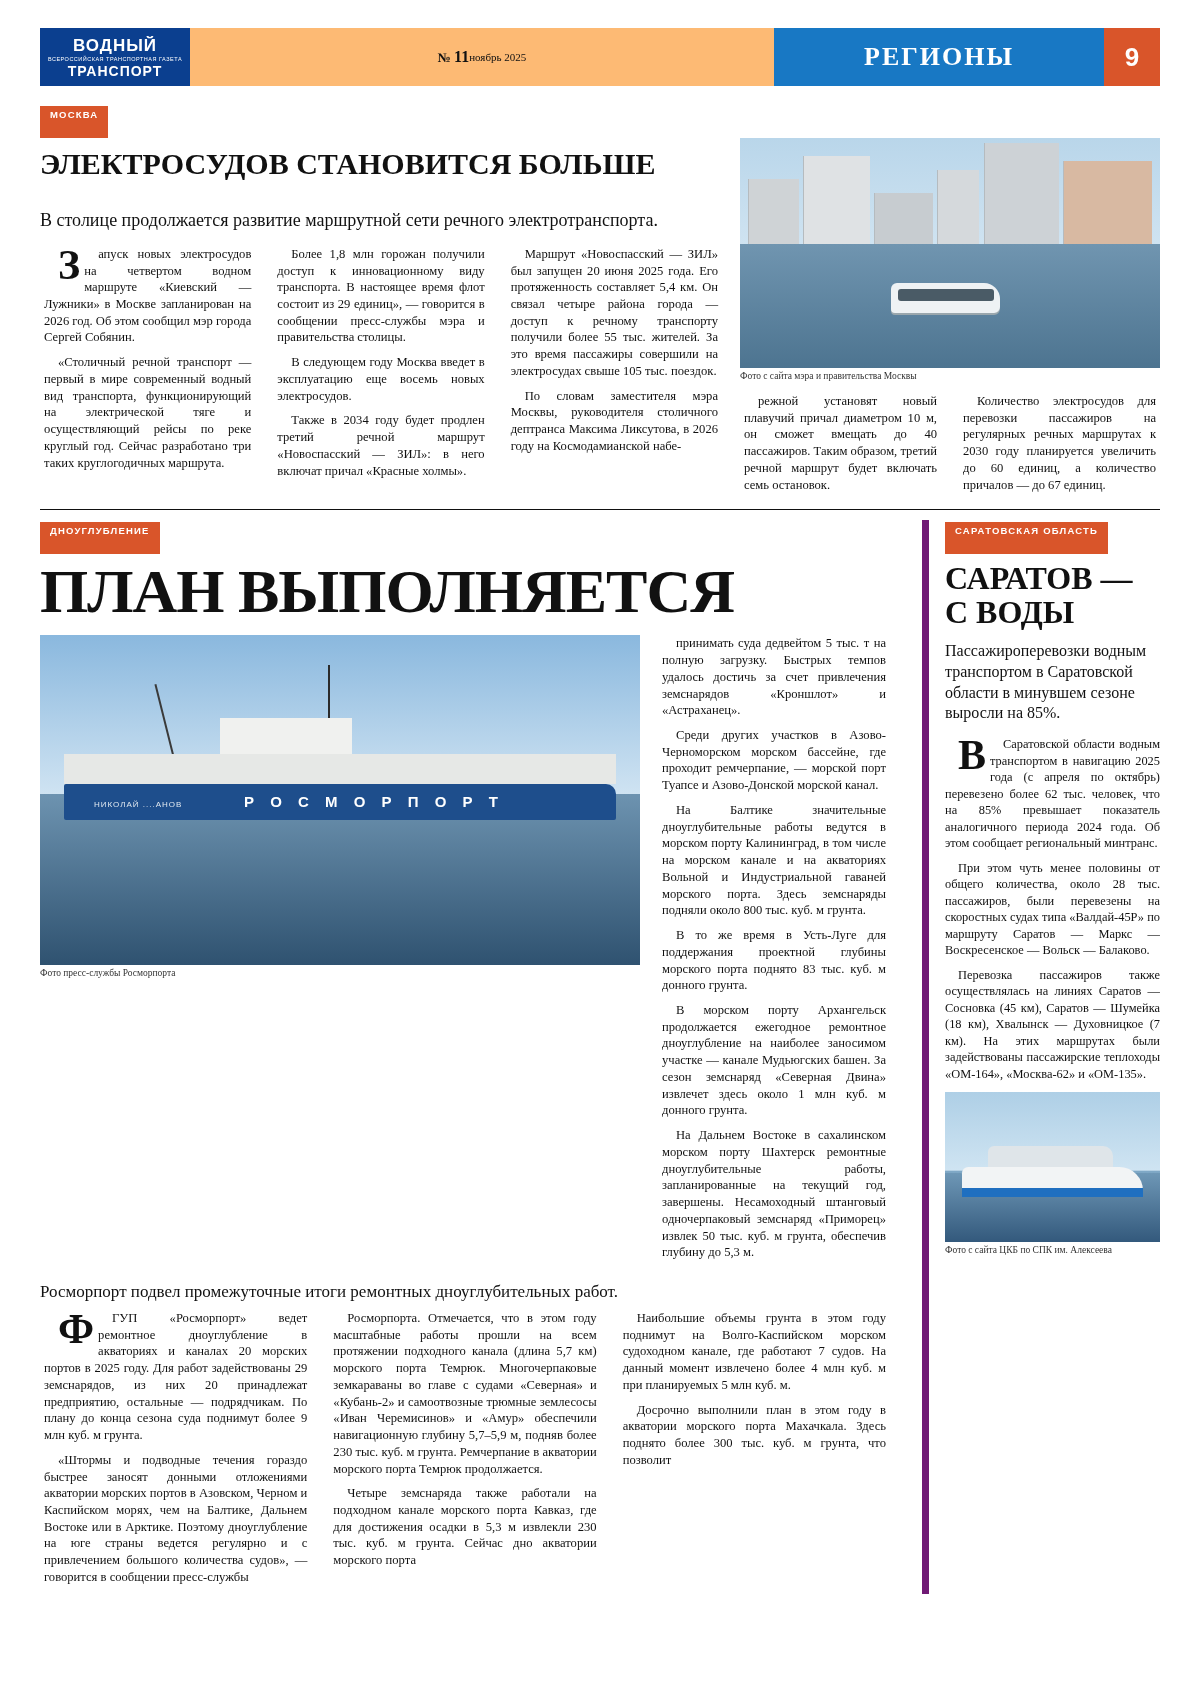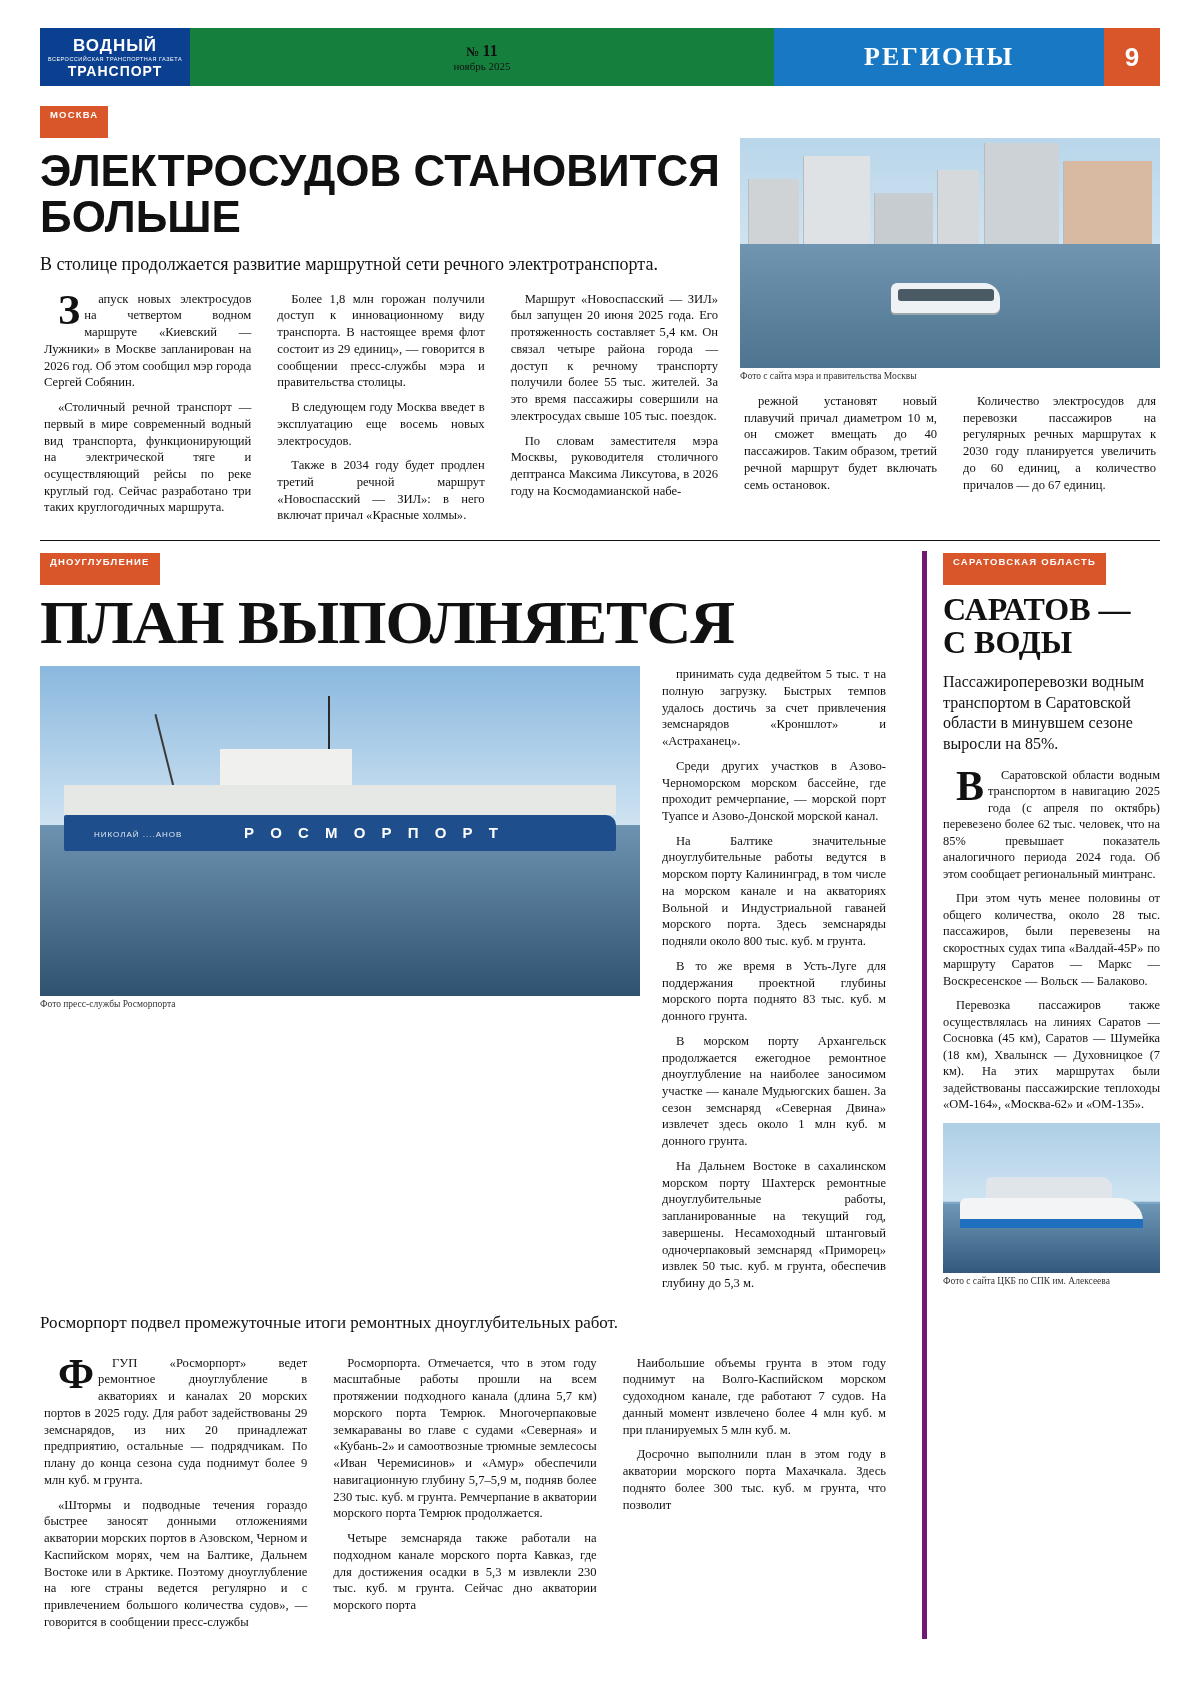--- a/index.html
+++ b/index.html
@@ -23,21 +23,21 @@
   .logo-top { font-family:"Liberation Sans", sans-serif; font-weight:bold; font-size:17px; letter-spacing:1px; line-height:1; }
   .logo-sub { font-size:5.5px; letter-spacing:.5px; margin:2px 0; font-family:"Liberation Sans", sans-serif; }
   .logo-bottom { font-family:"Liberation Sans", sans-serif; font-weight:bold; font-size:14px; letter-spacing:1px; line-height:1; }
 
   .support { background:#e9eef2; display:flex; align-items:center; padding:0 14px; gap:12px; flex:0 0 auto; width:250px;}
   .support-text { font-size:10px; line-height:1.25; font-family:"Liberation Serif", serif; font-weight:bold; color:#111; }
   .support-emblem {
     width:40px; height:46px; background:#fff; border:1px solid #9fb6c9;
     display:flex; align-items:center; justify-content:center; color:#1a6fb5;
   }
-  .issue { background:#15803d; flex:1; display:flex; flex-direction:column; align-items:center; justify-content:center; }
+  .issue { background:#fdba74; flex:1; display:flex; flex-direction:row; align-items:center; justify-content:center; }
   .issue-no { font-size:13px; font-weight:bold; }
   .issue-no b { font-size:16px; }
   .issue-date { font-size:11px; }
   .section-bar {
     background:#1878c4; color:#fff; width:330px; display:flex; align-items:center; justify-content:center;
     font-family:"Liberation Serif", serif; font-size:26px; font-weight:bold; letter-spacing:2px;
   }
   .page-num {
     background:#d9552a; color:#fff; width:56px; display:flex; align-items:center; justify-content:center;
     font-family:"Liberation Sans", sans-serif; font-size:26px; font-weight:bold;
@@ -47,22 +47,22 @@
   
   .tag {
     display:inline-block; background:#d9552a; color:#fff;
     font-family:"Liberation Sans", sans-serif; font-size:9.5px; font-weight:bold;
     letter-spacing:1.2px; padding:3px 10px 18px;
   }
   .tag-blue { background:#d9552a; }
 
   
   h1.headline {
-    font-family:Liberation Sans, sans-serif; font-weight:bold; margin:10px 0 12px;
-    font-size:44px; letter-spacing:0px; line-height:1.05;
+    font-family:Liberation Serif, serif; font-weight:bold; margin:10px 0 28px;
+    font-size:30px; letter-spacing:0px; line-height:1.05;
   }
   .standfirst { font-size:18px; line-height:1.35; margin:0 0 14px; }
 
   
   .cols3 { display:flex; gap:18px; }
   .col { flex:1; }
   p.body {
     font-size:12.6px; line-height:1.33; text-align:justify; margin:0 4px 8px;
     text-indent:14px; hyphens:auto;
   }
@@ -99,34 +99,34 @@
   
   .ph3 { height:150px; background:linear-gradient(#aecfe6 0%, #cfe4f2 52%, #7fa8c6 53%, #43688a 100%); }
   .ph3 .water { position:absolute; left:0; right:0; bottom:0; height:46%; background:linear-gradient(#6e97b6,#33597c); }
   .ph3 .hull { position:absolute; left:8%; right:8%; bottom:30%; height:20%; background:#f2f4f5; border-radius:8px 30px 8px 6px; }
   .ph3 .stripe { position:absolute; left:8%; right:8%; bottom:30%; height:6%; background:#1f6fc0; }
   .ph3 .cabin { position:absolute; left:20%; right:22%; bottom:48%; height:16%; background:#dfe5e9; border-radius:6px 10px 0 0; }
 
   
   .lower { display:flex; gap:32px; margin-top:10px; }
   .left-block { flex:1 1 auto; width:820px; }
-  .right-block { width:238px; border-left:5px solid #701a75; padding-left:16px; }
+  .right-block { width:238px; border-left:7px solid #701a75; padding-left:16px; }
 
   h1.mega {
     font-family:"Liberation Serif", serif; font-weight:bold; font-size:62px;
     line-height:0.95; margin:8px 0 14px; letter-spacing:-1px;
   }
   h1.right-head { font-size:32px; line-height:1.04; margin:8px 0 12px; font-weight:bold;}
   .right-stand { font-size:16px; line-height:1.3; margin:0 0 12px; }
   p.rbody { font-size:12.4px; line-height:1.33; text-align:justify; margin:0 0 8px; text-indent:13px; }
 
   .feature-row { display:flex; gap:18px; }
   .feature-photo-col { width:600px; }
   .feature-text-col { flex:1; }
-  .sub-head { font-size:17px; line-height:1.35; margin:12px 0 20px; }
+  .sub-head { font-size:17px; line-height:1.35; margin:12px 0 6px; }
   .cols3-lower { display:flex; gap:18px; margin-top:6px; }
 </style>
 </head>
 <body>
 
 <div class="page">
 
   <div class="masthead">
     <div class="logo-box">
       <div class="logo-top">ВОДНЫЙ</div>

